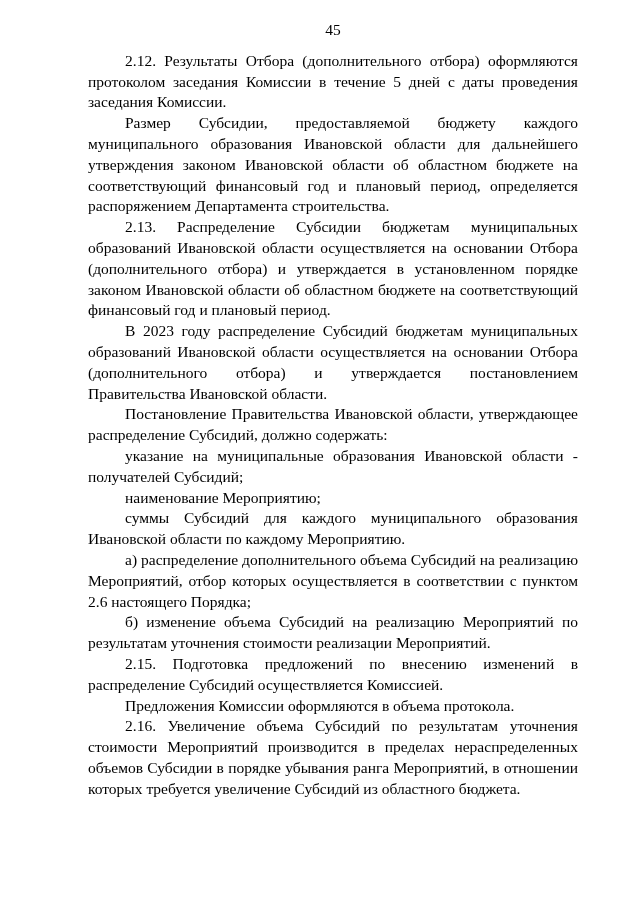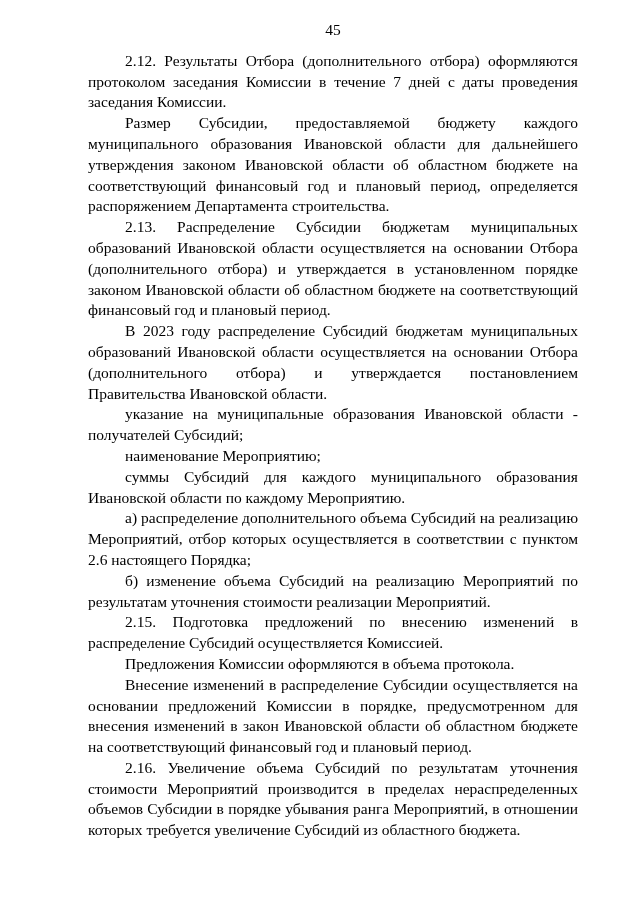--- a/index.html
+++ b/index.html
@@ -29,27 +29,27 @@
     text-indent: 37px;
     text-align: justify;
   }
 </style>
 </head>
 <body>
 
 <div class="page">
   <div class="page-number">45</div>
   <div class="content">
-    <p>2.12. Результаты Отбора (дополнительного отбора) оформляются протоколом заседания Комиссии в течение 7 дней с даты проведения заседания Комиссии.</p>
+    <p>2.12. Результаты Отбора (дополнительного отбора) оформляются протоколом заседания Комиссии в течение 5 дней с даты проведения заседания Комиссии.</p>
     <p>Размер Субсидии, предоставляемой бюджету каждого муниципального образования Ивановской области для дальнейшего утверждения законом Ивановской области об областном бюджете на соответствующий финансовый год и плановый период, определяется распоряжением Департамента строительства.</p>
     <p>2.13. Распределение Субсидии бюджетам муниципальных образований Ивановской области осуществляется на основании Отбора (дополнительного отбора) и утверждается в установленном порядке законом Ивановской области об областном бюджете на соответствующий финансовый год и плановый период.</p>
     <p>В 2023 году распределение Субсидий бюджетам муниципальных образований Ивановской области осуществляется на основании Отбора (дополнительного отбора) и утверждается постановлением Правительства Ивановской области.</p>
+    <p>Постановление Правительства Ивановской области, утверждающее распределение Субсидий, должно содержать:</p>
     <p>указание на муниципальные образования Ивановской области - получателей Субсидий;</p>
     <p>наименование Мероприятию;</p>
     <p>суммы Субсидий для каждого муниципального образования Ивановской области по каждому Мероприятию.</p>
     <p>а) распределение дополнительного объема Субсидий на реализацию Мероприятий, отбор которых осуществляется в соответствии с пунктом 2.6 настоящего Порядка;</p>
     <p>б) изменение объема Субсидий на реализацию Мероприятий по результатам уточнения стоимости реализации Мероприятий.</p>
     <p>2.15. Подготовка предложений по внесению изменений в распределение Субсидий осуществляется Комиссией.</p>
     <p>Предложения Комиссии оформляются в объема протокола.</p>
-    <p>Внесение изменений в распределение Субсидии осуществляется на основании предложений Комиссии в порядке, предусмотренном для внесения изменений в закон Ивановской области об областном бюджете на соответствующий финансовый год и плановый период.</p>
     <p>2.16. Увеличение объема Субсидий по результатам уточнения стоимости Мероприятий производится в пределах нераспределенных объемов Субсидии в порядке убывания ранга Мероприятий, в отношении которых требуется увеличение Субсидий из областного бюджета.</p>
   </div>
 </div>
 
 </body></html>

